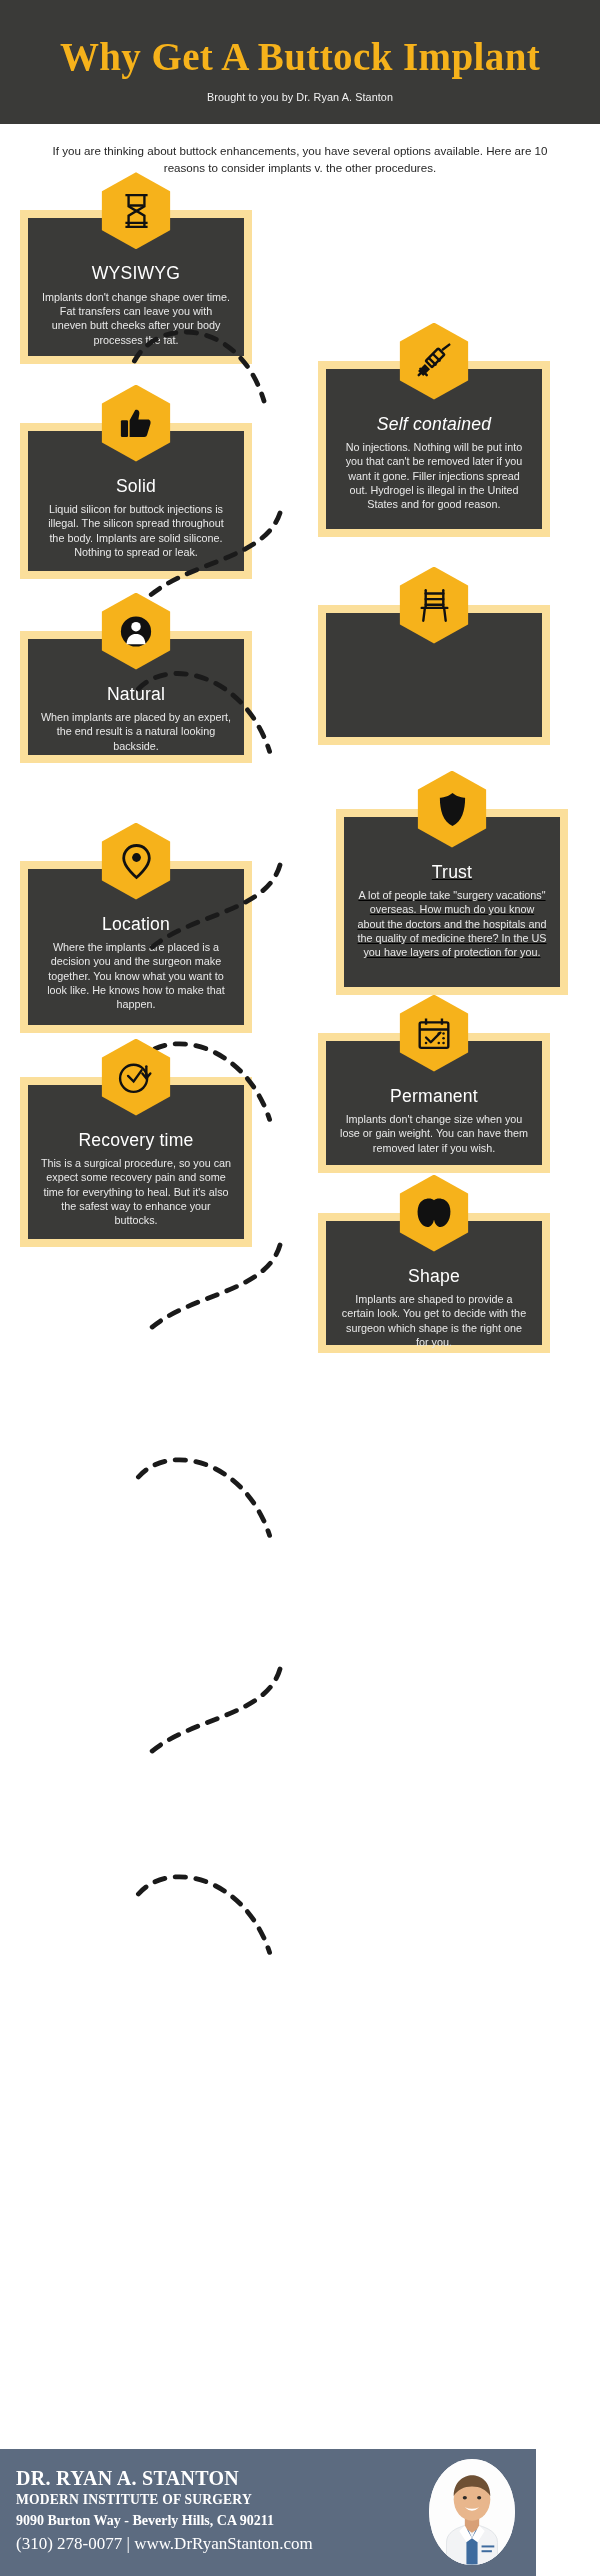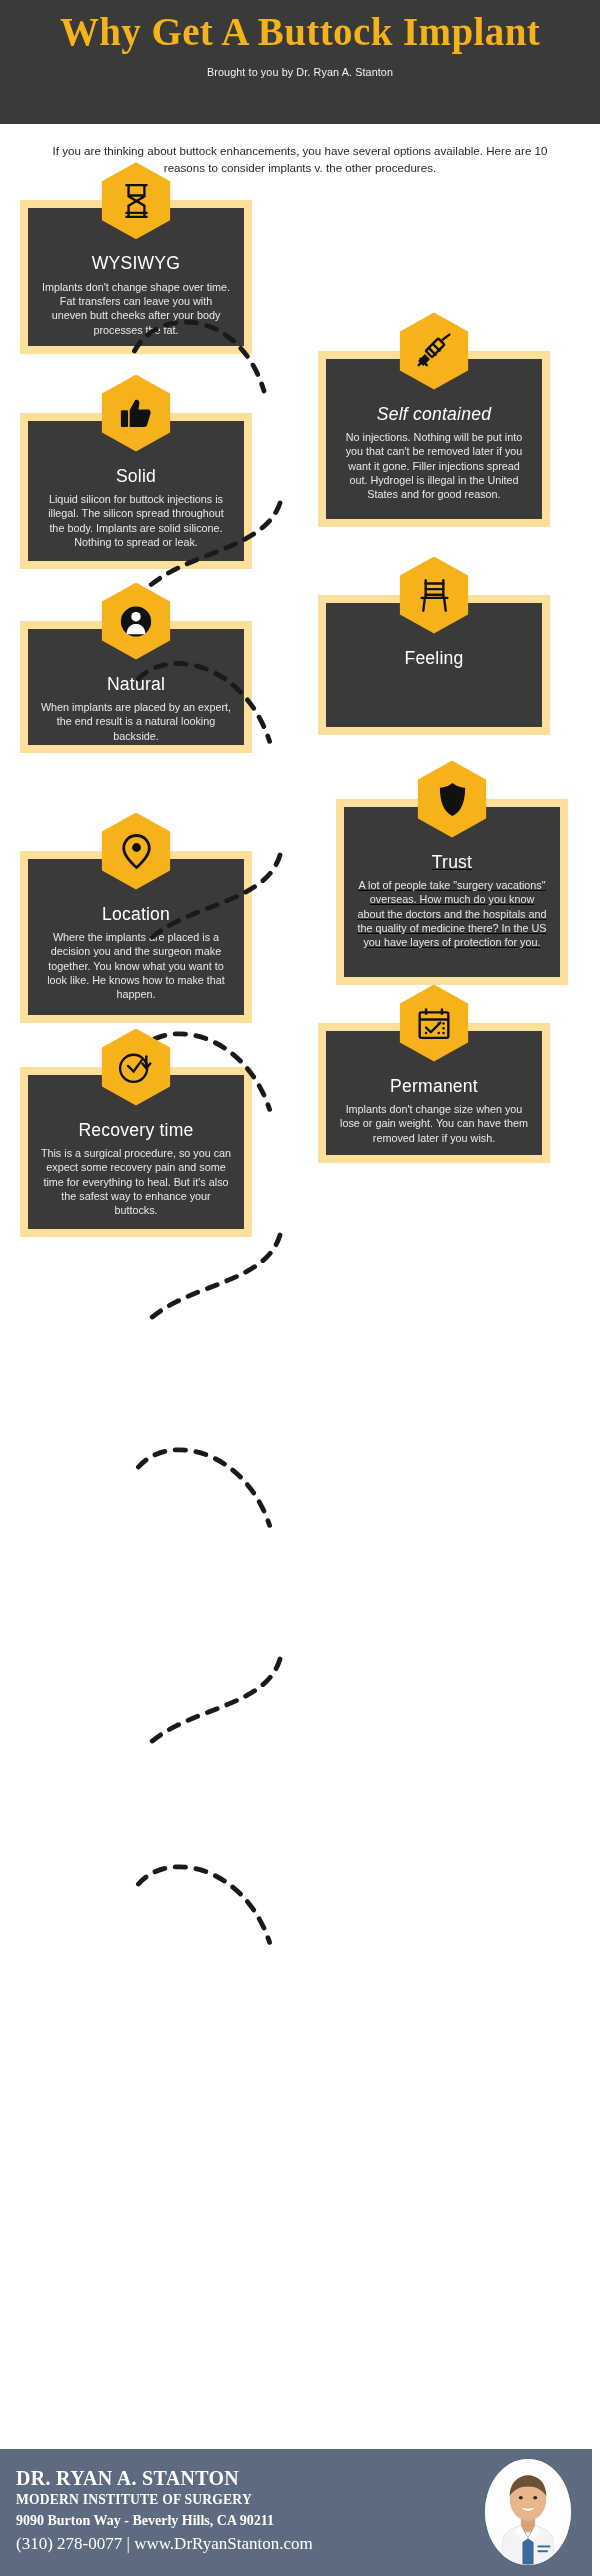--- a/index.html
+++ b/index.html
@@ -21,35 +21,35 @@
     background: #3a3a38;
     text-align: center;
     position: relative;
   }
   .header-title {
     color: #f6b21b;
     font-family: "Liberation Serif", serif;
     font-size: 39px;
     font-weight: 700;
     letter-spacing: 0.4px;
-    padding-top: 12px;
+    padding-top: 37px;
     line-height: 1.05;
   }
   .header-sub {
     color: #f2f2f2;
     font-size: 10.8px;
     font-weight: 400;
     padding-top: 12.8px;
     letter-spacing: 0.1px;
   }
 
   
   .intro {
     width: 512px;
-    margin: 19px auto 6px auto;
+    margin: 19px auto 16px auto;
     text-align: center;
     color: #262626;
     font-size: 11.6px;
     line-height: 1.45;
   }
 
   
   .canvas {
     position: relative;
     width: 512px;
@@ -106,21 +106,21 @@
     position: absolute;
     z-index: 1;
     pointer-events: none;
   }
 
   
   .footer {
     position: absolute;
     left: 0;
     bottom: 0;
-    width: 592px;
+    width: 536px;
     height: 127px;
     background: #5c6b80;
     color: #ffffff;
   }
   .footer-text {
     position: absolute;
     left: 16px;
     top: 17.6px;
     font-family: "Liberation Serif", serif;
   }
@@ -267,21 +267,20 @@
           <path d="M9,8 L31,8"></path>
           <path d="M9,15 L31,15"></path>
           <path d="M9,22 L31,22"></path>
           <path d="M4,26 L36,26"></path>
           <path d="M8,26 L6,42"></path>
           <path d="M32,26 L34,42"></path>
         </g>
       </svg>
     </div>
     <div class="card-inner">
-      <div class="card-title" style="padding-top:45px;">Feeling</div>
     </div>
   </div>
 
   <div class="card" style="left:20px; top:438px; width:232px; height:132px;">
     <div class="hex" style="top:-38px;">
       <svg width="35" height="35" viewBox="0 0 44 44">
         <circle cx="22" cy="22" r="19" fill="#111"></circle>
         <circle cx="22" cy="16" r="6" fill="#fff"></circle>
         <path d="M10,38 C11,28 16,25 22,25 C28,25 33,28 34,38 Z" fill="#fff"></path>
       </svg>
@@ -353,20 +352,31 @@
           <polyline points="31,17 36,23 41,17"></polyline>
         </g>
       </svg>
     </div>
     <div class="card-inner">
       <div class="card-title" style="padding-top:45px;">Recovery time</div>
       <div class="card-body">This is a surgical procedure, so you can expect some recovery pain and some time for everything to heal. But it's also the safest way to enhance your buttocks.</div>
     </div>
   </div>
 
+  <div class="card" style="left:318px; top:1020px; width:232px; height:140px;">
+    <div class="hex" style="top:-38px;">
+      <svg width="37" height="32" viewBox="0 0 46 40">
+        <path d="M23,4 C27,0 38,1 42,10 C46,20 42,34 34,37 C28,39 24,34 23,28 C22,34 18,39 12,37 C4,34 0,20 4,10 C8,1 19,0 23,4 Z" fill="#111"></path>
+      </svg>
+    </div>
+    <div class="card-inner">
+      <div class="card-title" style="padding-top:45px;">Shape</div>
+      <div class="card-body">Implants are shaped to provide a certain look. You get to decide with the surgeon which shape is the right one for you.</div>
+    </div>
+  </div>
 
 </div>
 
 <div class="footer">
   <div class="footer-text">
     <div class="f-name">DR. RYAN A. STANTON</div>
     <div class="f-org">MODERN INSTITUTE OF SURGERY</div>
     <div class="f-addr">9090 Burton Way - Beverly Hills, CA 90211</div>
     <div class="f-contact">(310) 278-0077 | www.DrRyanStanton.com</div>
   </div>

